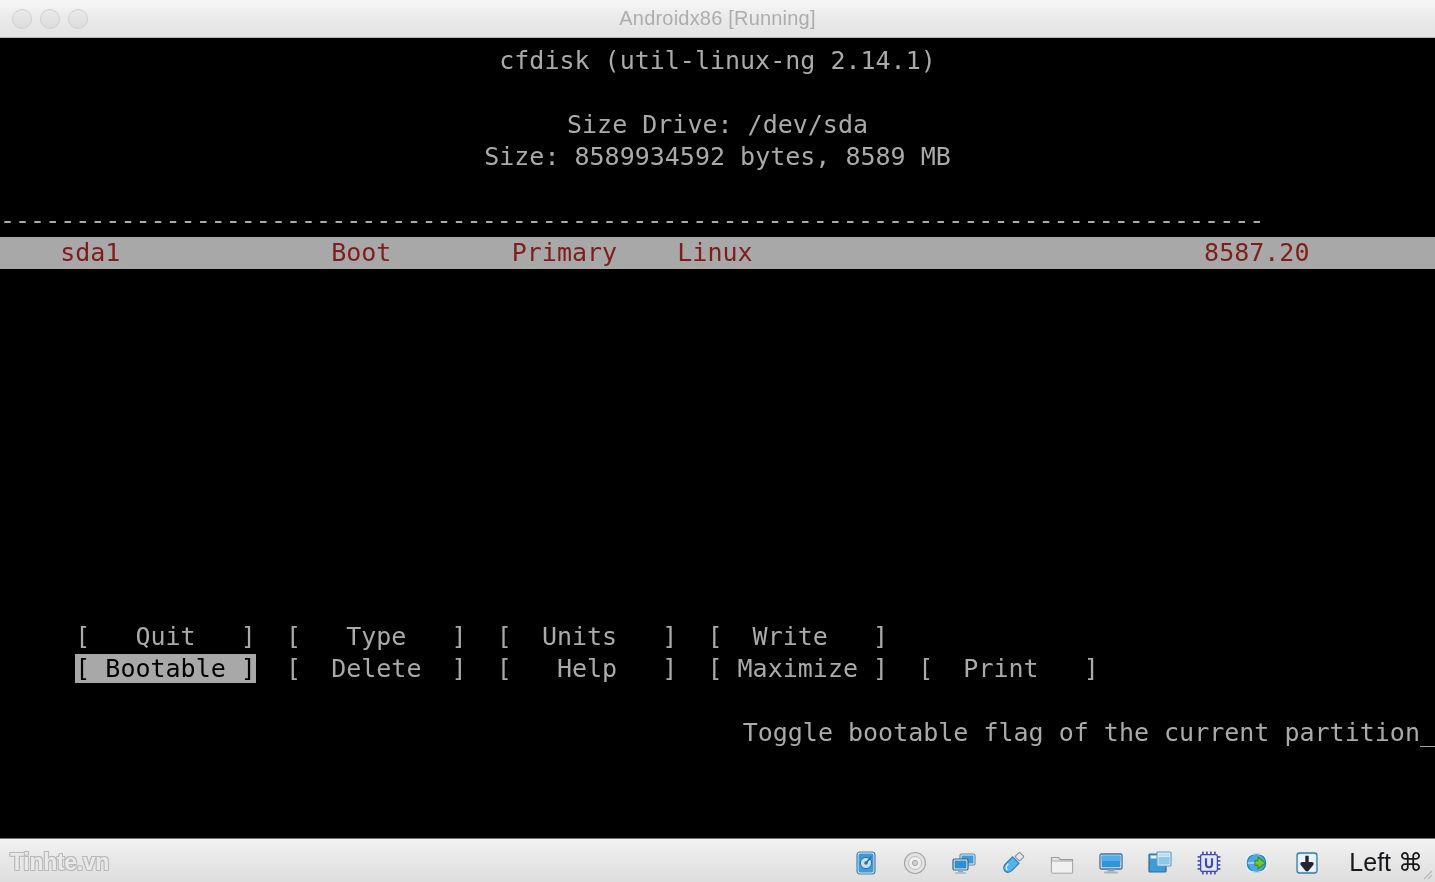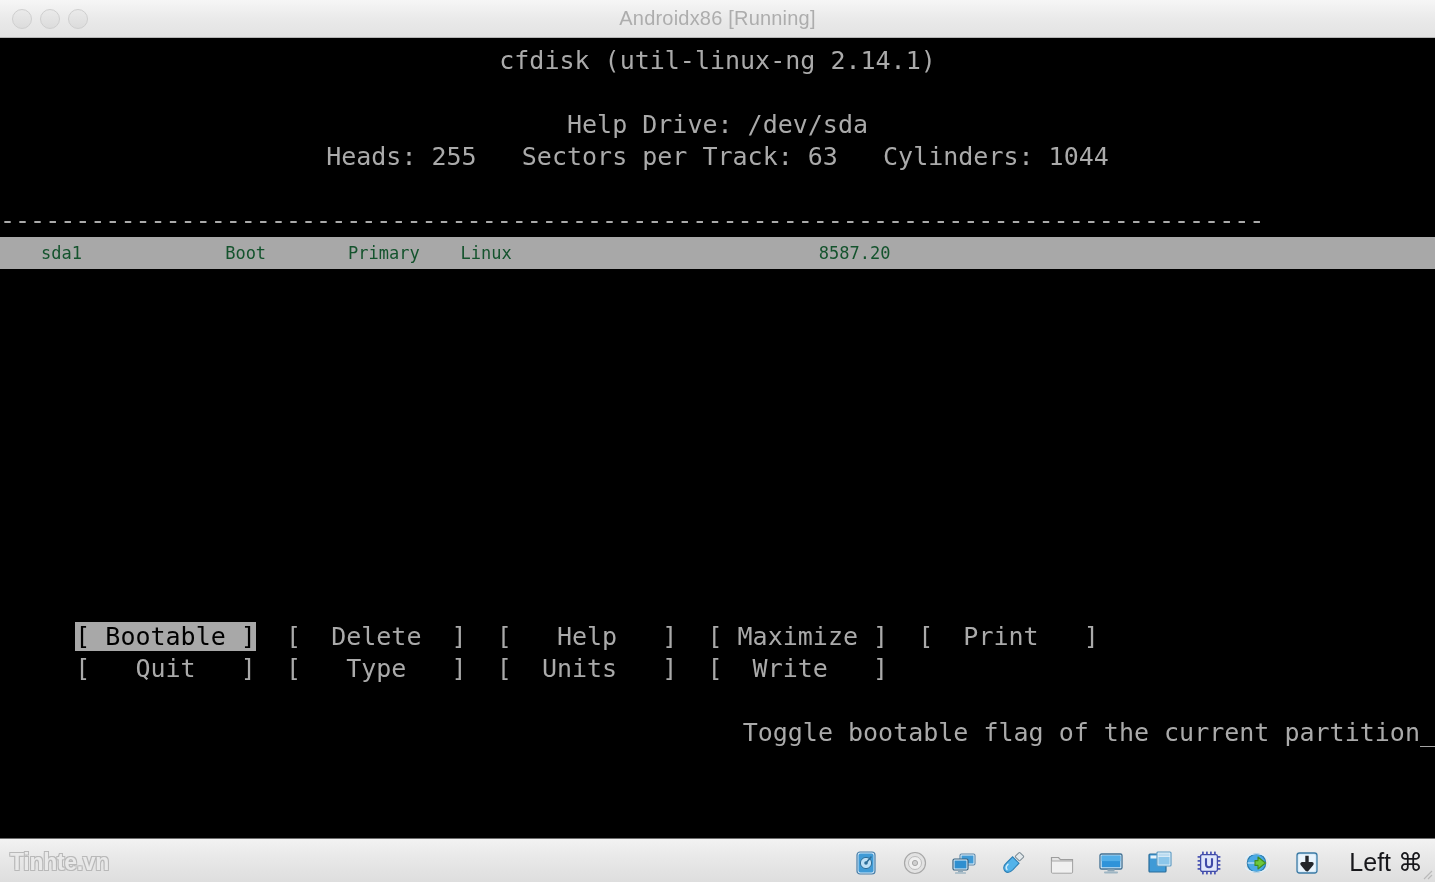--- a/index.html
+++ b/index.html
@@ -74,25 +74,25 @@
     height: 32px;
     line-height: 32px;
     font-size: 25px;
   }
   .line.center { text-align: center; }
   .line.blank { color: transparent; }
 
   
   .row-selected {
     background: #a8a8a8;
-    color: #14532d;
+    color: #7f1d1d;
     white-space: pre;
     height: 32px;
     line-height: 32px;
-    font-size: 17px;
+    font-size: 25px;
     width: 100%;
   }
 
   .spacer-big { height: 352px; }
 
   
   .menu-row {
     white-space: pre;
     height: 32px;
     line-height: 32px;
@@ -172,33 +172,33 @@
       <span class="light"></span>
       <span class="light"></span>
     </div>
     <div class="window-title">Androidx86 [Running]</div>
   </div>
 
   <div class="screen">
 
     <div class="line center">cfdisk (util-linux-ng 2.14.1)</div>
     <div class="line blank">&nbsp;</div>
-    <div class="line center">Help Drive: /dev/sda</div>
-    <div class="line center">Heads: 255   Sectors per Track: 63   Cylinders: 1044</div>
+    <div class="line center">Size Drive: /dev/sda</div>
+    <div class="line center">Size: 8589934592 bytes, 8589 MB</div>
     <div class="line blank">&nbsp;</div>
 
     <div class="line">------------------------------------------------------------------------------------</div>
 
     <div class="row-selected">    sda1              Boot        Primary    Linux                              8587.20</div>
 
     <div class="spacer-big"></div>
 
+    <div class="menu-row"><span>     </span><span class="btn">[   Quit   ]</span><span>  </span><span class="btn">[   Type   ]</span><span>  </span><span class="btn">[  Units   ]</span><span>  </span><span class="btn">[  Write   ]</span></div>
+
     <div class="menu-row"><span>     </span><span class="btn selected">[ Bootable ]</span><span>  </span><span class="btn">[  Delete  ]</span><span>  </span><span class="btn">[   Help   ]</span><span>  </span><span class="btn">[ Maximize ]</span><span>  </span><span class="btn">[  Print   ]</span></div>
-
-    <div class="menu-row"><span>     </span><span class="btn">[   Quit   ]</span><span>  </span><span class="btn">[   Type   ]</span><span>  </span><span class="btn">[  Units   ]</span><span>  </span><span class="btn">[  Write   ]</span></div>
 
     <div class="line blank">&nbsp;</div>
 
     <div class="status-line center"><span>Toggle bootable flag of the current partition</span><span class="cursor">_</span></div>
   </div>
 
   <div class="statusbar">
 
     <div class="watermark">Tinhte.vn</div>
 

